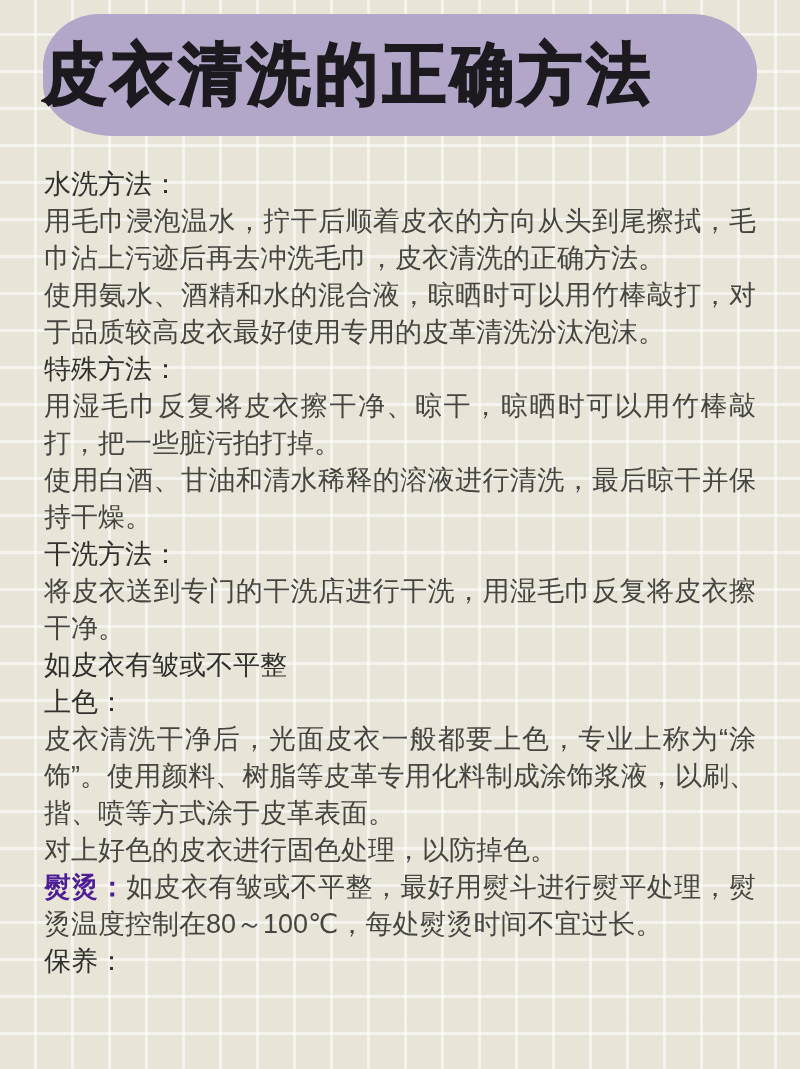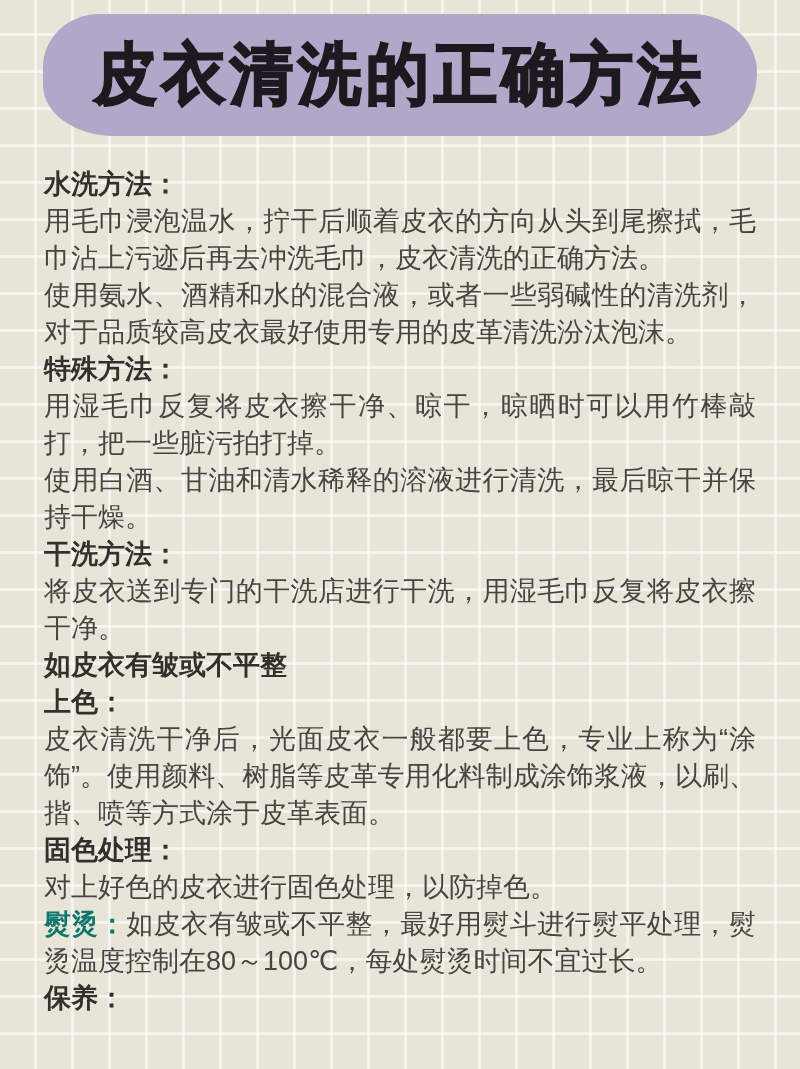--- a/index.html
+++ b/index.html
@@ -17,21 +17,20 @@
       repeating-linear-gradient(90deg, transparent 0px, transparent 34px, rgba(255,255,255,0.55) 34px, rgba(255,255,255,0.55) 37px);
   }
   .banner {
     width: 714px;
     height: 122px;
     margin: 14px auto 0 auto;
     background: #b2a6c9;
     border-radius: 62px 72px 58px 78px / 58px 64px 70px 56px;
     display: flex;
     align-items: center;
-    justify-content: center;
   }
   .banner .title {
     font-size: 63px;
     font-weight: 900;
     letter-spacing: 5px;
     color: #1d1a1f;
     white-space: nowrap;
     transform: scaleY(1.06);
     -webkit-text-stroke: 2px #1d1a1f;
   }
@@ -41,44 +40,43 @@
     font-size: 27px;
     line-height: 37px;
     color: #474540;
     text-align: justify;
   }
   .article p {
     margin: 0;
     padding: 0;
   }
   .heading {
-    font-weight: 700;
+    font-weight: 400;
     color: #32302c;
   }
   .heading-inline {
     font-weight: 700;
-    color: #0f766e;
+    color: #4c1d95;
   }
 </style>
 </head>
 <body style="background-color: rgb(232, 228, 215);">
 
 <div class="banner" style="background: rgb(178, 166, 201);">
   <div class="title" style="color: rgb(29, 26, 31);">皮衣清洗的正确方法</div>
 </div>
 
 <div class="article" style="color: rgb(71, 69, 64);">
     <p class="heading">水洗方法：</p>
     <p class="para">用毛巾浸泡温水，拧干后顺着皮衣的方向从头到尾擦拭，毛巾沾上污迹后再去冲洗毛巾，皮衣清洗的正确方法。</p>
-    <p class="para">使用氨水、酒精和水的混合液，或者一些弱碱性的清洗剂，对于品质较高皮衣最好使用专用的皮革清洗汾汰泡沫。</p>
+    <p class="para">使用氨水、酒精和水的混合液，晾晒时可以用竹棒敲打，对于品质较高皮衣最好使用专用的皮革清洗汾汰泡沫。</p>
     <p class="heading">特殊方法：</p>
     <p class="para">用湿毛巾反复将皮衣擦干净、晾干，晾晒时可以用竹棒敲打，把一些脏污拍打掉。</p>
     <p class="para">使用白酒、甘油和清水稀释的溶液进行清洗，最后晾干并保持干燥。</p>
     <p class="heading">干洗方法：</p>
     <p class="para">将皮衣送到专门的干洗店进行干洗，用湿毛巾反复将皮衣擦干净。</p>
     <p class="heading">如皮衣有皱或不平整</p>
     <p class="heading">上色：</p>
     <p class="para">皮衣清洗干净后，光面皮衣一般都要上色，专业上称为“涂饰”。使用颜料、树脂等皮革专用化料制成涂饰浆液，以刷、揩、喷等方式涂于皮革表面。</p>
-    <p class="heading">固色处理：</p>
     <p class="para">对上好色的皮衣进行固色处理，以防掉色。</p>
     <p class="para"><span class="heading-inline">熨烫：</span><span>如皮衣有皱或不平整，最好用熨斗进行熨平处理，熨烫温度控制在80～100℃，每处熨烫时间不宜过长。</span></p>
     <p class="heading">保养：</p>
   </div>
 
 </body></html>

